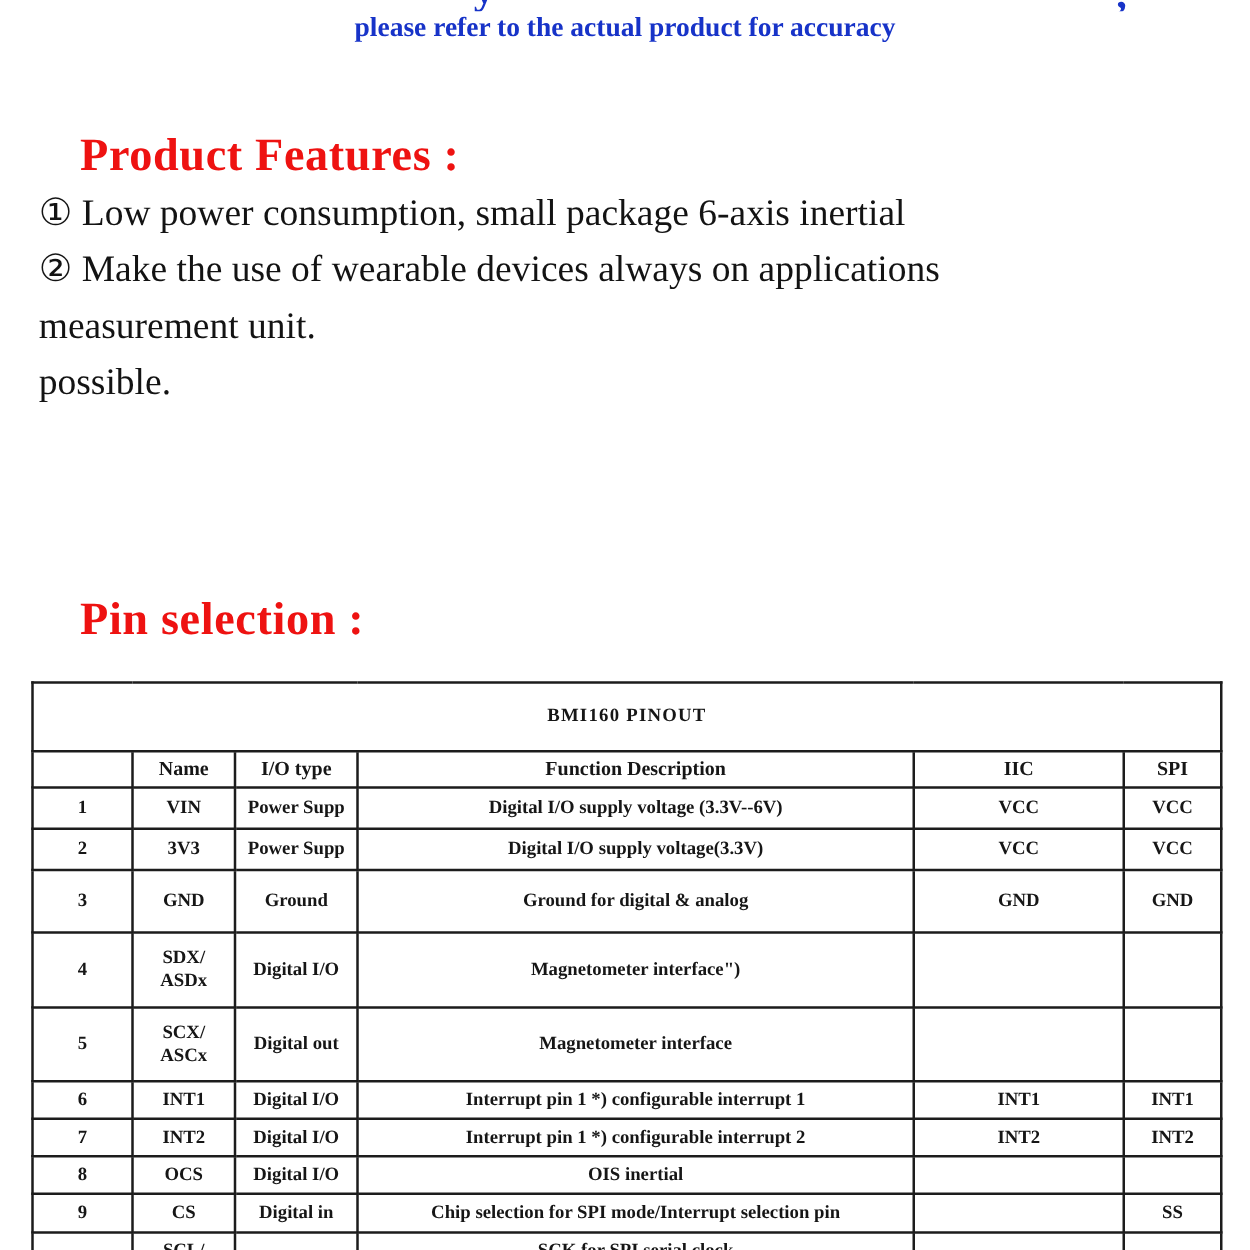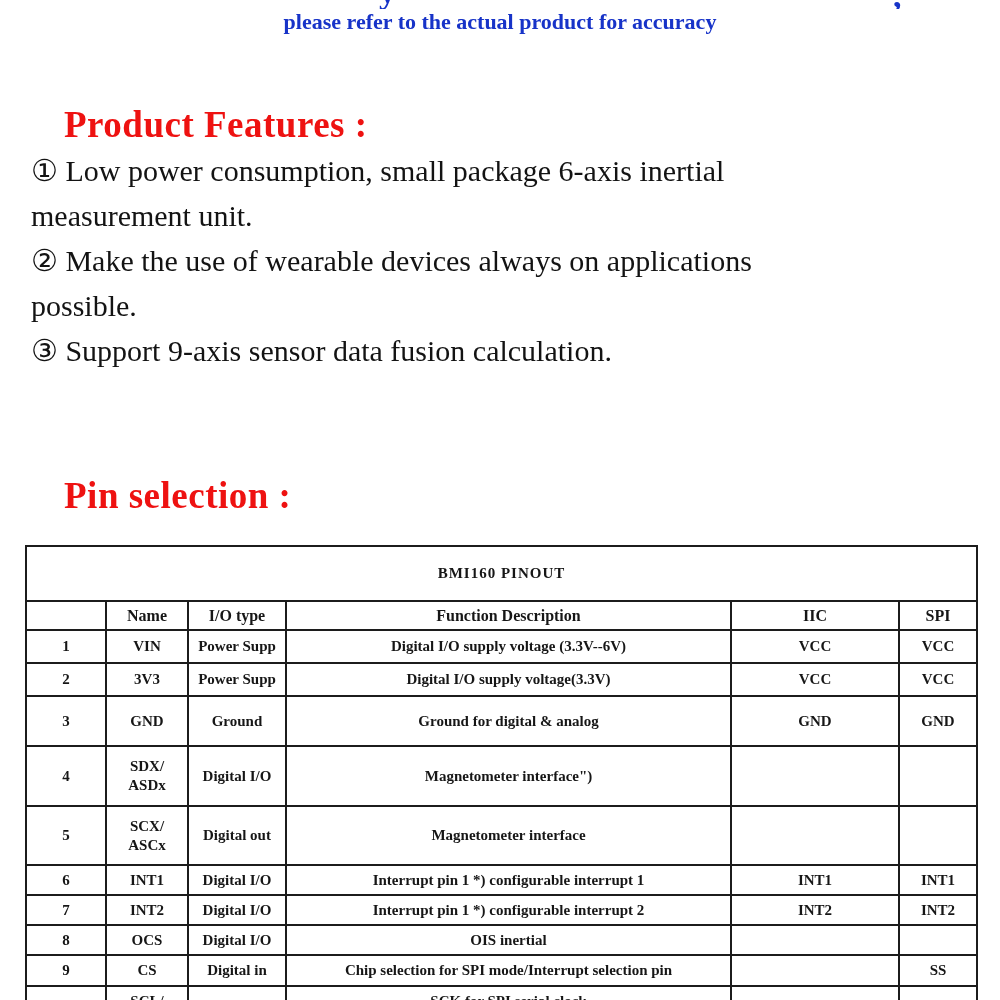--- a/index.html
+++ b/index.html
@@ -87,24 +87,23 @@
     <span class="frag frag-y">y</span>
     <span class="frag frag-comma">,</span>
   </div>
 
   <div class="notice-line">please refer to the actual product for accuracy</div>
 
   <div class="heading heading-features">Product Features :</div>
 
   <div class="features-body">
     <div class="feature-line">① Low power consumption, small package 6-axis inertial</div>
+    <div class="feature-line">② Make the use of wearable devices always on applications</div>
     <div class="feature-line">measurement unit.</div>
-    <div class="feature-line">② Make the use of wearable devices always on applications</div>
     <div class="feature-line">possible.</div>
-    <div class="feature-line">③ Support 9-axis sensor data fusion calculation.</div>
   </div>
 
   <div class="heading heading-pins">Pin selection :</div>
 
   <table class="pinout">
     <colgroup>
       <col class="c-pin">
         <col class="c-name">
         <col class="c-io">
         <col class="c-desc">

